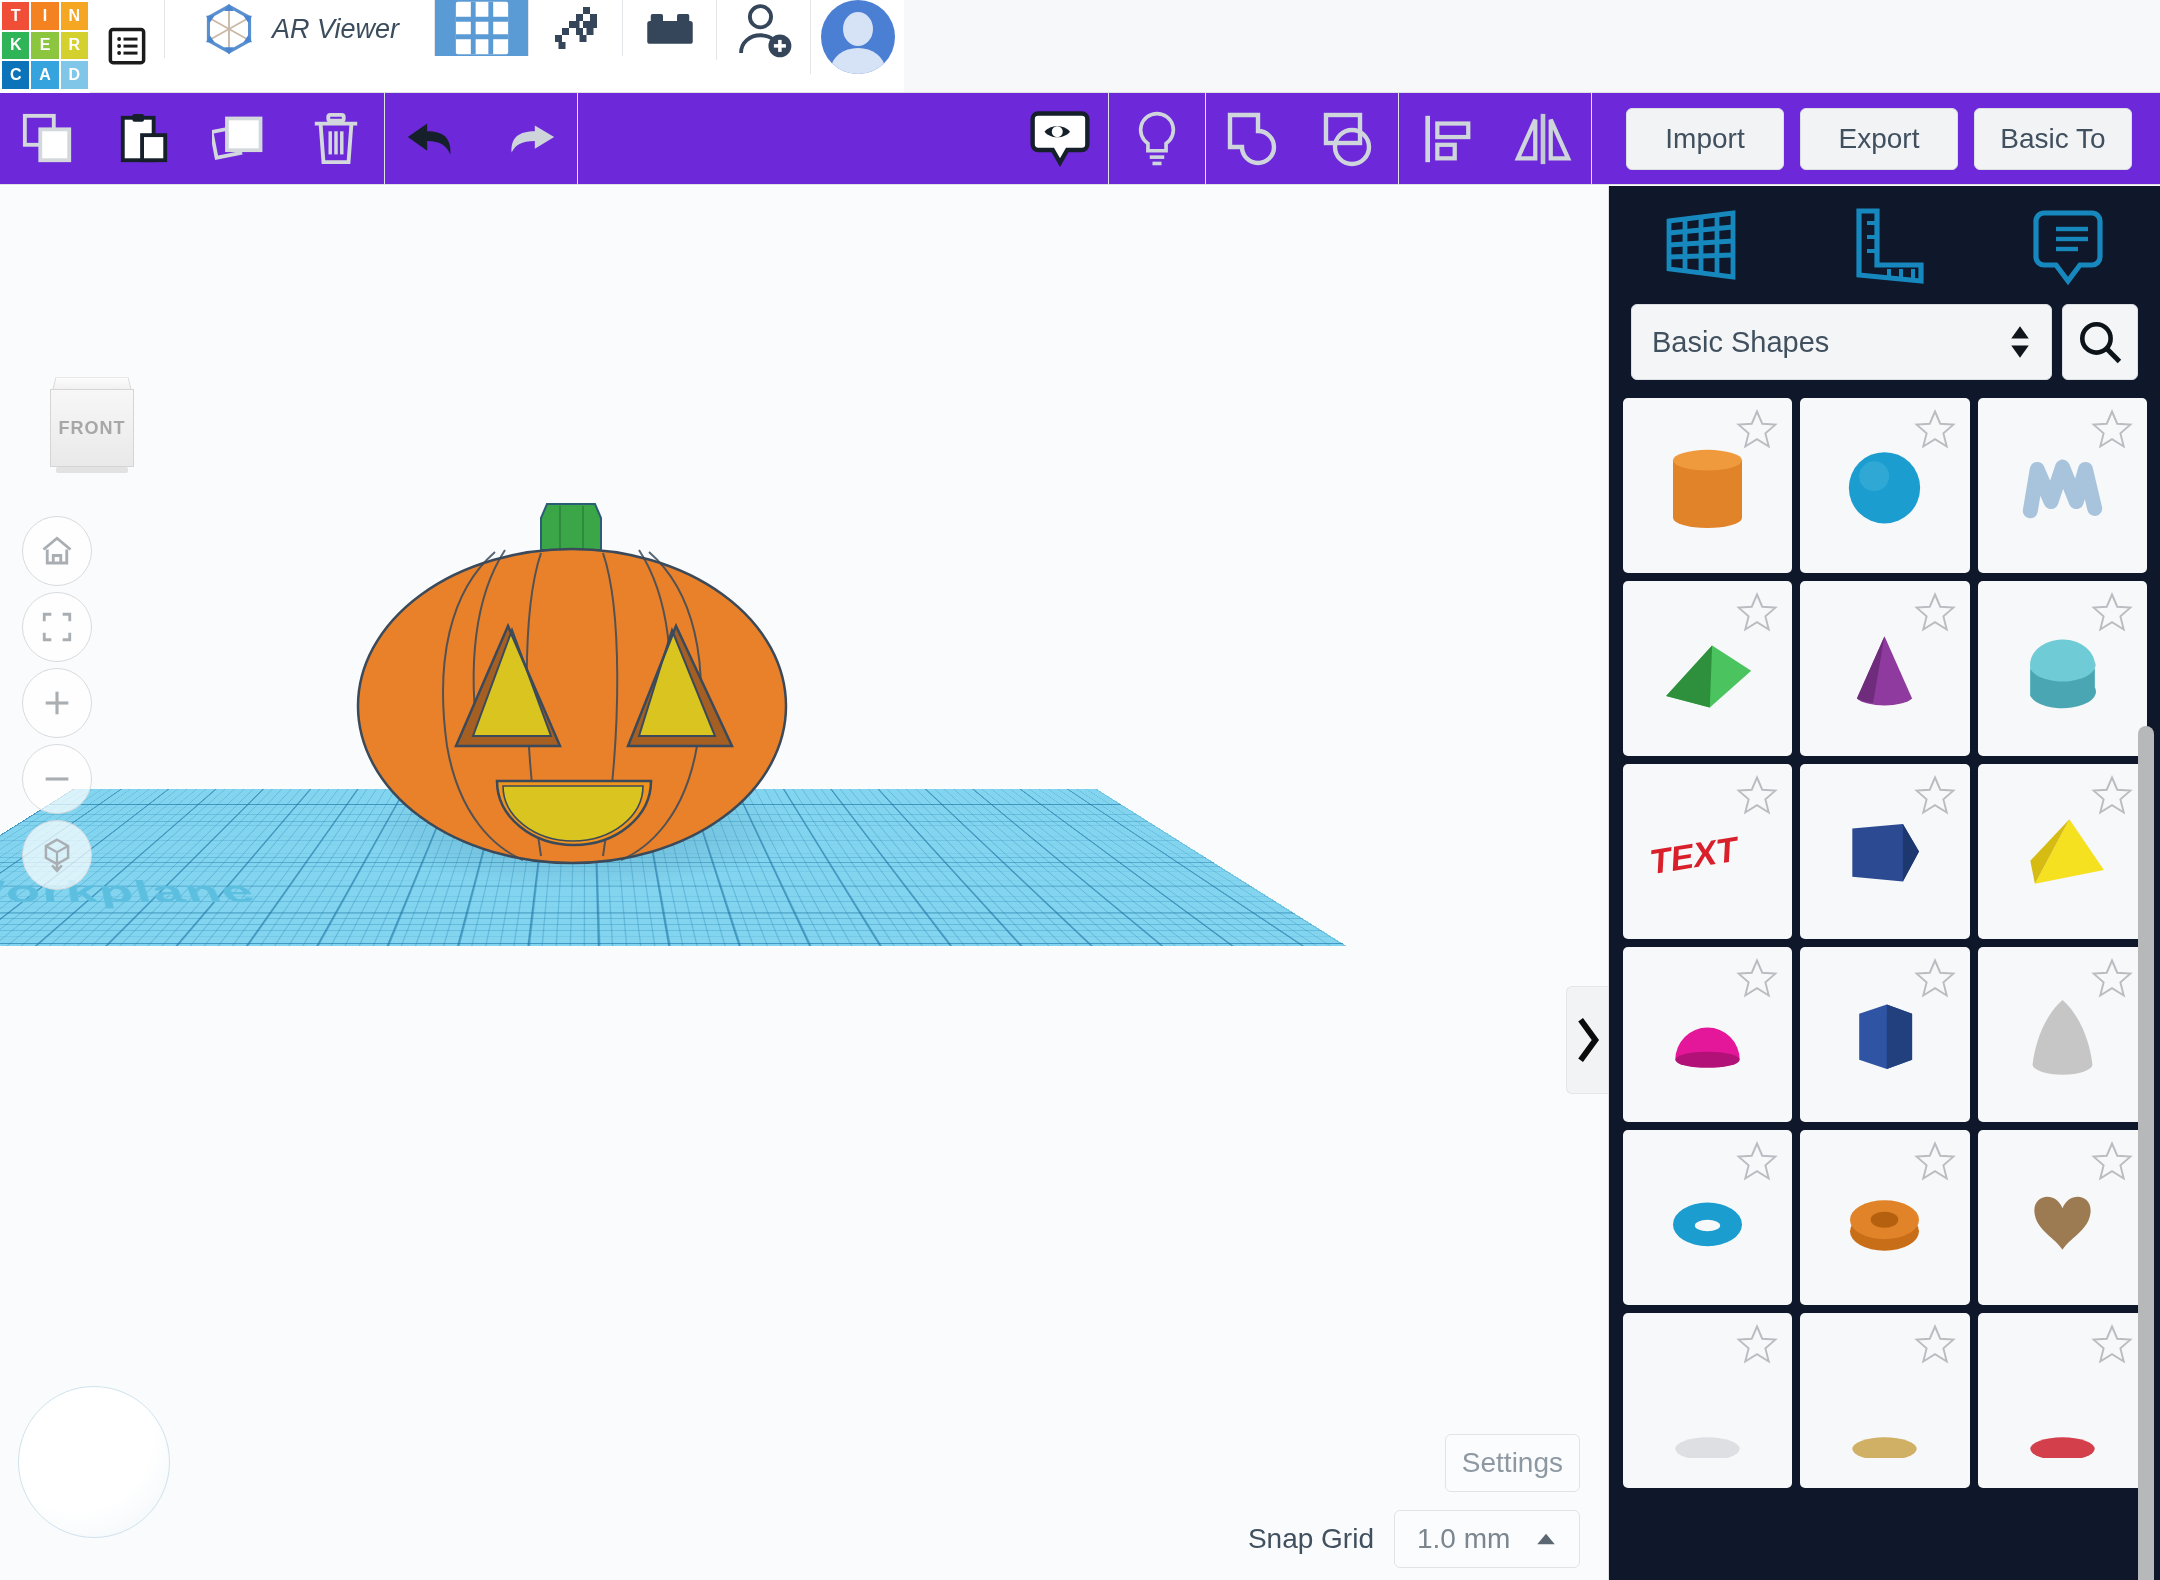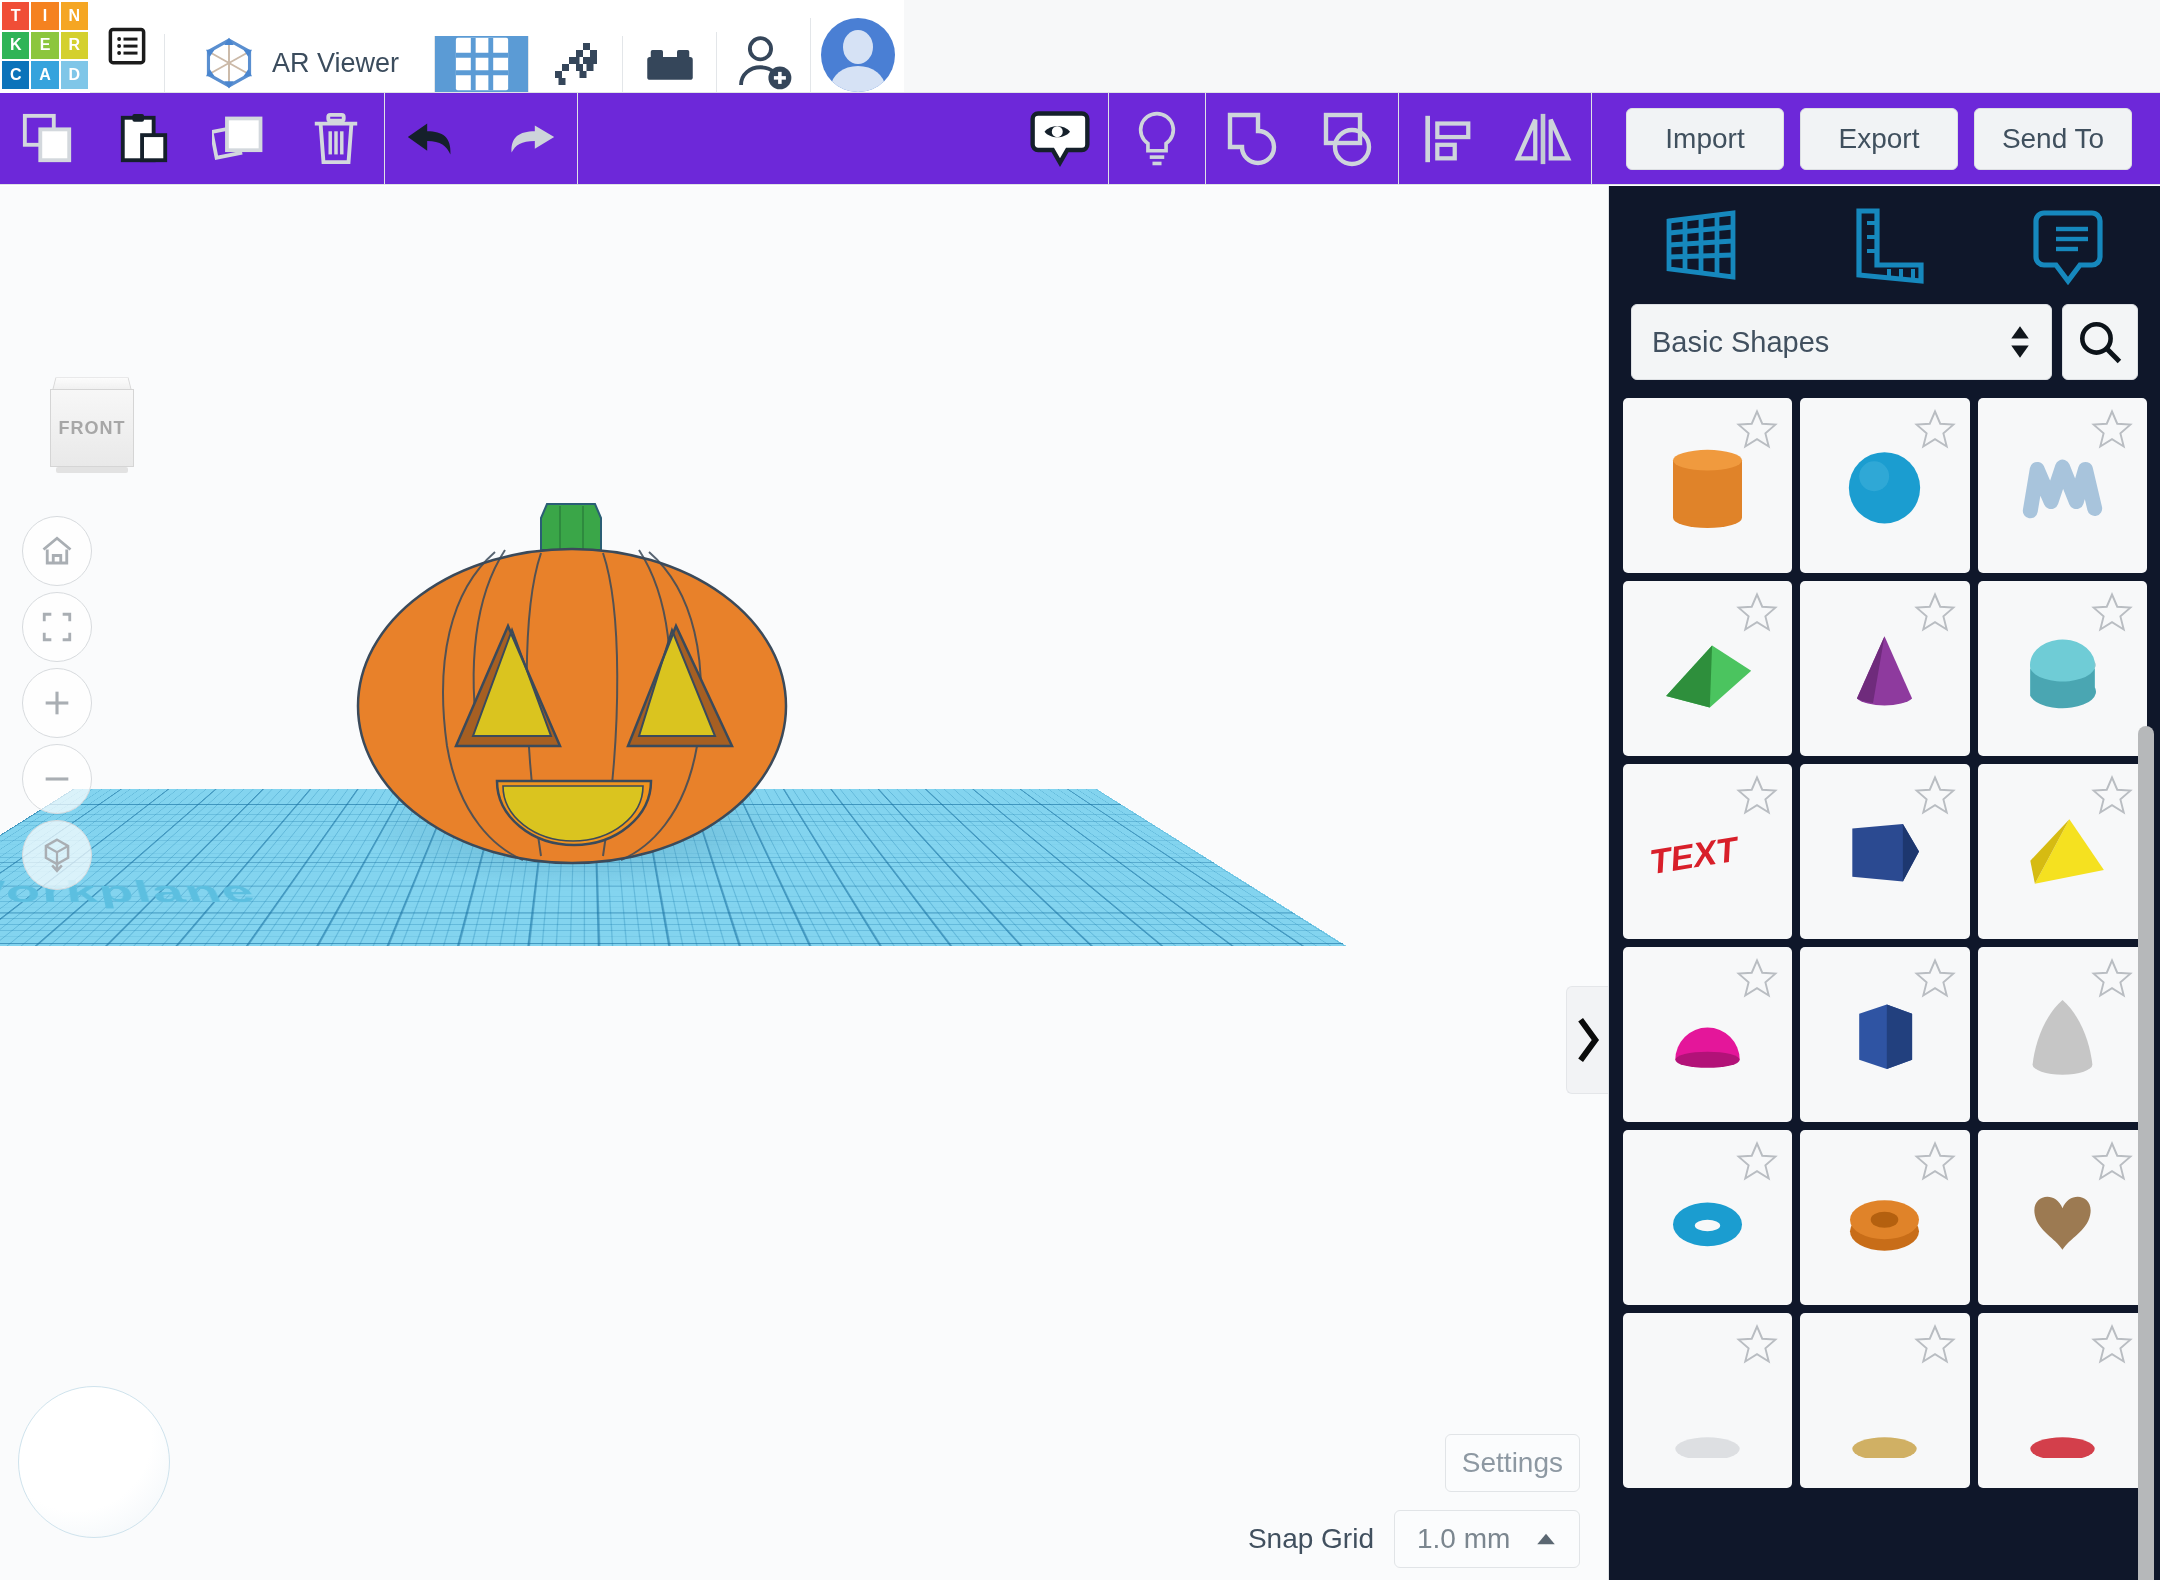--- a/index.html
+++ b/index.html
@@ -18,21 +18,21 @@
   }
   #logo { width: 90px; height: 93px; display: grid;
     grid-template-columns: repeat(3, 1fr); grid-template-rows: repeat(3, 1fr);
     gap: 2px; padding: 2px 2px 4px 2px; background: #fff; }
   .logo-tile { display: flex; align-items: center; justify-content: center;
     color: #fff; font-weight: bold; font-size: 16px; font-family: "Liberation Sans", sans-serif; }
   #doc-menu-btn { width: 74px; display: flex; align-items: center; justify-content: center;
     background: #fff; }
   #doc-title { display: flex; align-items: center; padding-left: 14px;
     font-size: 29px; font-weight: bold; color: #31404f; flex: 1; background: #fff; }
-  #header-right { display: flex; align-items: flex-end; background: #fff; }
+  #header-right { display: flex; align-items: flex-start; background: #fff; font-style: italic; }
   .hdr-btn { display: flex; align-items: center; justify-content: center;
     border-left: 1px solid #e3e6e9; background: #fff; }
   #ar-viewer { width: 270px; gap: 14px; }
   #ar-viewer .ar-label { font-size: 27px; color: #3b4c5d; }
   #grid-btn { width: 94px; background: #5b9bd5; }
   #minecraft-btn { width: 94px; }
   #lego-btn { width: 94px; }
   #adduser-btn { width: 94px; }
   #avatar-btn { width: 94px; border-left: 1px solid #e3e6e9; }
   .avatar-circle { width: 74px; height: 74px; border-radius: 50%;
@@ -324,21 +324,21 @@
         <polygon points="11,5 11,25 2,25" fill="none" stroke="#ced5db" stroke-width="2.2"></polygon>
         <polygon points="19,5 19,25 28,25" fill="none" stroke="#ced5db" stroke-width="2.2"></polygon>
         <line x1="15" y1="2" x2="15" y2="28" stroke="#c3cbd2" stroke-width="2.4"></line>
       </svg>
     </div>
     <div class="tool-sep"></div>
 
     <div style="display:flex;gap:16px;padding:0 28px 0 34px;">
       <div class="tbtn">Import</div>
       <div class="tbtn">Export</div>
-      <div class="tbtn">Send To</div>
+      <div class="tbtn">Basic To</div>
     </div>
   </div>
 
   <div id="viewport">
 
     <div id="workplane-wrap">
       <div id="workplane"></div>
       <div id="workplane-label">Workplane</div>
     </div>
 

